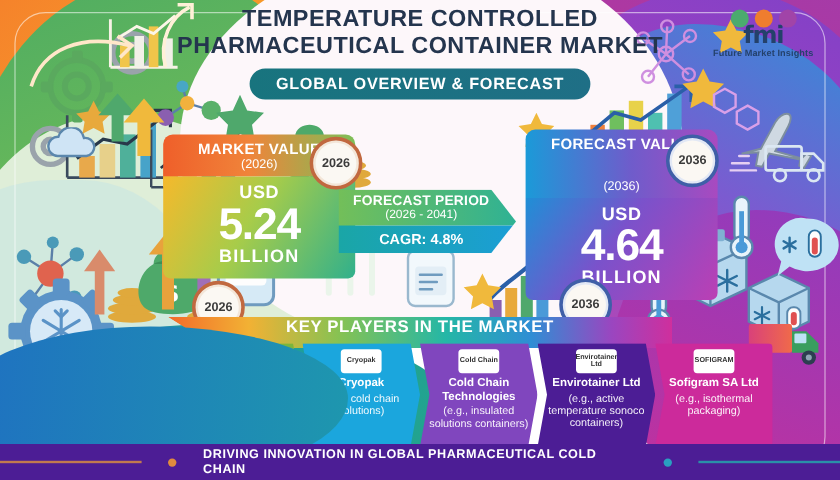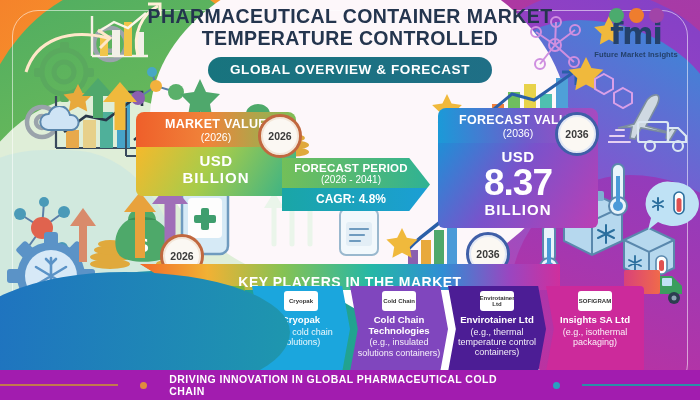--- a/index.html
+++ b/index.html
@@ -85,21 +85,21 @@
     padding:5px 22px 6px; border-radius:14px;
     background:linear-gradient(90deg,#18747e 0%,#1f6f86 100%);
     color:#ffffff; font-size:13.5px; font-weight:bold; letter-spacing:.6px;
   }
 
   
   #logo { position:absolute; right:16px; top:8px; width:96px; text-align:center; }
   #logo-dots { display:flex; justify-content:center; gap:5px; margin-bottom:-4px; }
   .logo-dot { width:15px; height:15px; border-radius:50%; position:relative; }
   #logo-mark {
-    font-size:30px; font-weight:bold; color:#24416b; letter-spacing:-1px;
+    font-size:20px; font-weight:bold; color:#24416b; letter-spacing:-1px;
     line-height:1; font-family:"DejaVu Sans", sans-serif;
   }
   #logo-tag { font-size:7.6px; color:#24416b; font-weight:bold; letter-spacing:.1px; margin-top:1px; }
 
   
   #market-panel { position:absolute; left:136px; top:112px; width:160px; }
   #market-header{
     background:linear-gradient(90deg,#ef5f2a 0%,#f0843a 45%,#7cbf57 100%);
     color:#fff; text-align:center; padding:5px 4px 4px;
     border-radius:8px 8px 0 0;
@@ -132,21 +132,21 @@
   }
   #period-cagr{ font-size:12px; font-weight:bold; }
 
   
   #forecast-panel{ position:absolute; left:438px; top:108px; width:160px; }
   #forecast-header{
     background:linear-gradient(90deg,#1b9ad8 0%,#6f5ccb 55%,#a84ac0 100%);
     color:#fff; text-align:center; padding:5px 4px 4px; border-radius:8px 8px 0 0;
   }
   #forecast-header-title{ font-size:12.5px; font-weight:bold; letter-spacing:.3px; }
-  #forecast-header-year{ font-size:10.5px; }
+  #forecast-header-year{ font-size:10.5px;margin-top:22px; }
   #forecast-body{
     background:linear-gradient(125deg,#1f8fd6 0%,#7a52cb 45%,#bb3fb4 100%);
     text-align:center; color:#fff; padding:5px 4px 10px; border-radius:0 0 6px 6px;
   }
   #forecast-usd{ font-size:15px; font-weight:bold; letter-spacing:.5px; }
   #forecast-amount{ font-size:37px; font-weight:bold; line-height:.96; letter-spacing:-1px; }
   #forecast-unit{ font-size:15px; font-weight:bold; letter-spacing:1px; }
 
   
   .clock{
@@ -164,21 +164,21 @@
   
   #players-banner{
     position:absolute; left:140px; top:264px; width:420px; height:26px;
     background:linear-gradient(90deg,#f26a2a 0%,#f2b134 16%,#86c253 34%,#25b7a6 55%,#2f8ed4 72%,#9a46c0 88%,#cf2f9d 100%);
     clip-path:polygon(0 0,100% 0,100% 100%,0 100%,5% 50%);
     display:flex; align-items:center; justify-content:center;
   }
   #players-banner-inner{
     width:100%; height:100%;
     clip-path:polygon(0 0,95% 0,100% 50%,95% 100%,0 100%,5% 50%);
-    background:inherit; display:flex; align-items:flex-end; justify-content:center;
+    background:inherit; display:flex; align-items:flex-start; justify-content:center;
   }
   #players-title{ color:#fff; font-size:14px; font-weight:bold; letter-spacing:.5px; }
 
   
   #players-row{
     position:absolute; left:56px; top:286px; width:588px; height:86px;
     display:flex; border-radius:4px; overflow:hidden;
   }
   .player-card{
     flex:1 1 0; position:relative; padding:5px 4px 4px;
@@ -197,21 +197,21 @@
     margin-top:4px; color:#ffffff; font-size:9.6px; font-weight:bold;
     text-align:center; line-height:1.12;
   }
   .player-note{
     color:rgba(255,255,255,.93); font-size:9px; text-align:center; line-height:1.14; margin-top:1px;
   }
 
   
   #bottom-bar{
     position:absolute; left:0; bottom:0; width:700px; height:30px;
-    background:#a21caf; display:flex; align-items:center; justify-content:flex-end; gap:16px;
+    background:#4c1d95; display:flex; align-items:center; justify-content:space-between; gap:16px;
   }
   #bottom-bar-text{ color:#ffffff; font-size:10.5px; font-weight:bold; letter-spacing:.45px; }
   .bar-line{ height:2px; }
   #bar-line-left{ width:120px; background:#c27a4e; }
   #bar-line-right{ width:120px; background:#2a8fa8; }
   .bar-dot{ width:7px; height:7px; border-radius:50%; margin:0 6px; }
   #bar-dot-left{ background:#e08b3e; }
   #bar-dot-right{ background:#2a9fc0; }
   #bottom-wave{
     position:absolute; left:-40px; bottom:8px; width:330px; height:120px;
@@ -556,42 +556,43 @@
     </g>
     <path d="M6 56C18 40 34 34 58 10" stroke="#2a5fa8" stroke-width="3.5" fill="none"></path>
     <path d="M46 8h14v14" stroke="#2a5fa8" stroke-width="3.5" fill="none"></path>
   </svg>
 
   <svg class="deco" style="left:384px;top:226px;" width="36" height="38" viewBox="0 0 36 38">
     <path d="M18 2l4.8 9.8 10.8 1.6-7.8 7.6 1.8 10.8L18 26.7 8.4 31.8l1.8-10.8-7.8-7.6 10.8-1.6z" fill="#f0b93c"></path>
   </svg>
 
   <div id="header">
+    <div id="title-line1">TEMPERATURE CONTROLLED</div>
     <div id="title-line2">PHARMACEUTICAL CONTAINER MARKET</div>
-    <div id="title-line1">TEMPERATURE CONTROLLED</div>
     <div id="subtitle-pill">GLOBAL OVERVIEW &amp; FORECAST</div>
   </div>
 
   <div id="logo">
     <div id="logo-dots">
       <span class="logo-dot" style="background:#4bab6e"></span>
       <span class="logo-dot" style="background:#ef7d2e"></span>
       <span class="logo-dot" style="background:#a144a8"></span>
     </div>
     <div id="logo-mark">fmi</div>
     <div id="logo-tag">Future Market Insights</div>
   </div>
 
   <div id="market-panel">
     <div id="market-header">
       <div id="market-header-title">MARKET VALUE</div>
       <div id="market-header-year">(2026)</div>
     </div>
     <div id="market-body">
       <div id="market-usd">USD</div>
+      <div id="market-amount">5.24</div>
       <div id="market-unit">BILLION</div>
     </div>
   </div>
 
   <div id="period-panel">
     <div id="period-top">
       <div id="period-label">FORECAST PERIOD</div>
       <div id="period-range">(2026 - 2041)</div>
     </div>
     <div id="period-bottom">
@@ -599,21 +600,21 @@
     </div>
   </div>
 
   <div id="forecast-panel">
     <div id="forecast-header">
       <div id="forecast-header-title">FORECAST VALUE</div>
       <div id="forecast-header-year">(2036)</div>
     </div>
     <div id="forecast-body">
       <div id="forecast-usd">USD</div>
-      <div id="forecast-amount">8.37</div>
+      <div id="forecast-amount">4.64</div>
       <div id="forecast-unit">BILLION</div>
     </div>
   </div>
 
   <div class="clock warm" id="clock-2026-top">2026</div>
   <div class="clock warm" id="clock-2026-bottom">2026</div>
   <div class="clock cool" id="clock-2036-top">2036</div>
   <div class="clock cool" id="clock-2036-bottom">2036</div>
 
   <div id="players-banner">
@@ -639,25 +640,25 @@
       <div class="player-note">(e.g., cold chain solutions)</div>
     </div>
     <div class="player-card" style="background:#8046be">
       <div class="player-logo">Cold Chain</div>
       <div class="player-name">Cold Chain Technologies</div>
       <div class="player-note">(e.g., insulated solutions containers)</div>
     </div>
     <div class="player-card" style="background:#4c1d95">
       <div class="player-logo">Envirotainer Ltd</div>
       <div class="player-name">Envirotainer Ltd</div>
-      <div class="player-note">(e.g., thermal temperature control containers)</div>
+      <div class="player-note">(e.g., active temperature sonoco containers)</div>
     </div>
     <div class="player-card" style="background:#cc2a9b">
       <div class="player-logo">SOFIGRAM</div>
-      <div class="player-name">Insights SA Ltd</div>
+      <div class="player-name">Sofigram SA Ltd</div>
       <div class="player-note">(e.g., isothermal packaging)</div>
     </div>
   </div>
 
   <div id="bottom-wave"></div>
   <div id="bottom-bar">
     <span class="bar-line" id="bar-line-left"></span>
     <span class="bar-dot" id="bar-dot-left"></span>
     <span id="bottom-bar-text">DRIVING INNOVATION IN GLOBAL PHARMACEUTICAL COLD CHAIN</span>
     <span class="bar-dot" id="bar-dot-right"></span>

